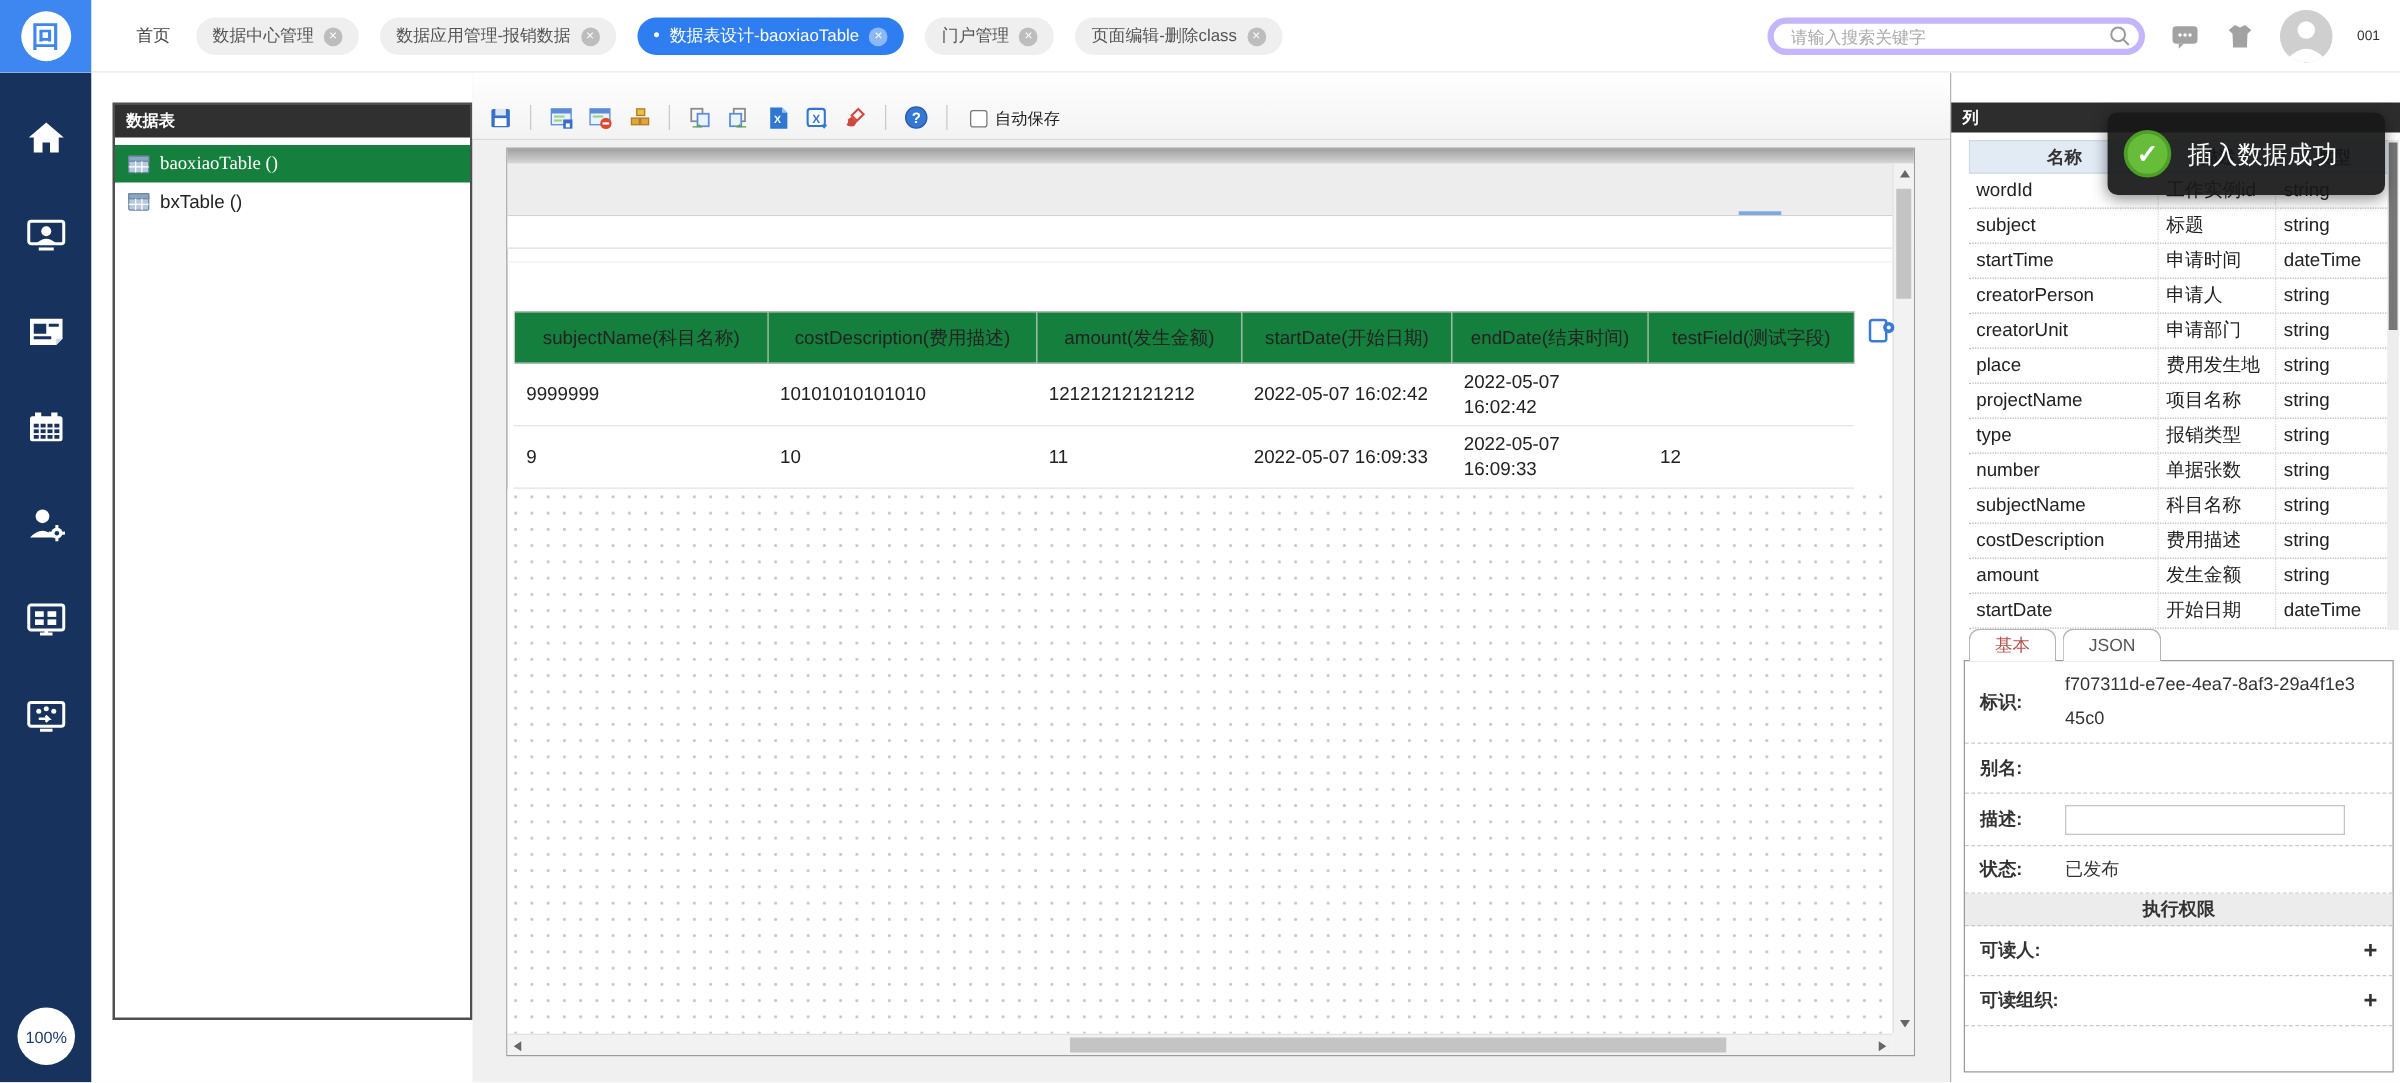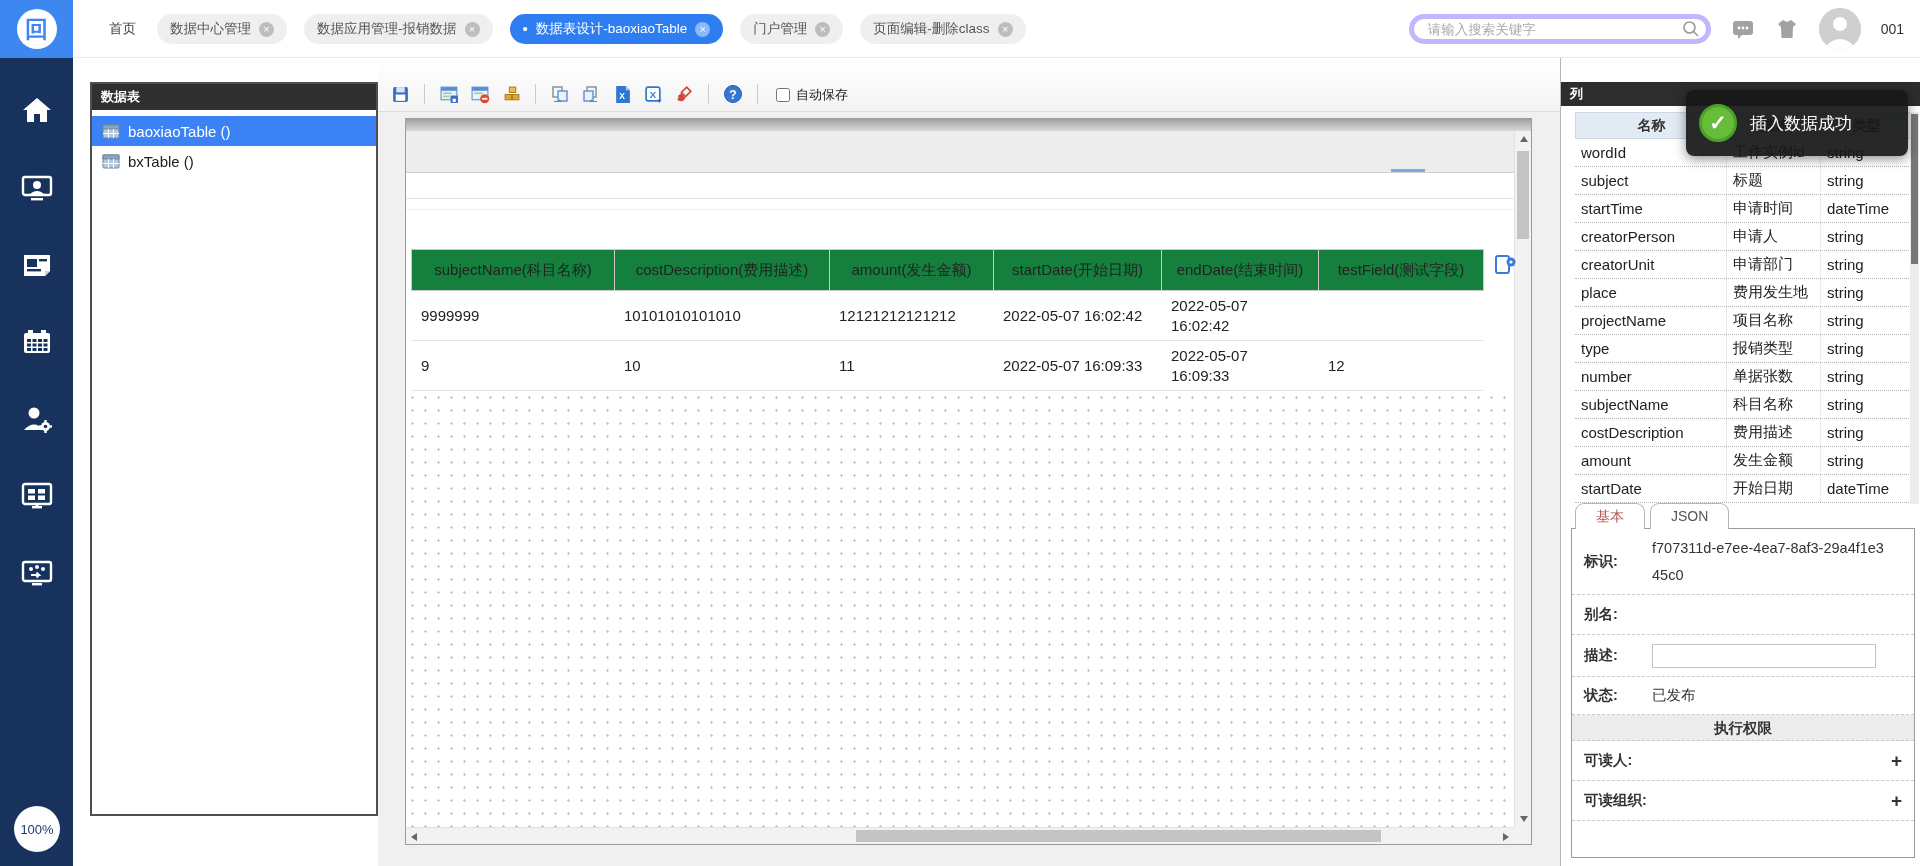--- a/index.html
+++ b/index.html
@@ -26,40 +26,40 @@
   .topbar-right { position:absolute; right:16px; top:0; height:58px; display:flex; align-items:center; gap:20px; }
   .searchbox { position:relative; width:302px; height:30px; }
   .searchbox input { width:100%; height:100%; border:5px solid #c4b5fd; border-radius:16px;
                      padding:0 36px 0 14px; font-size:13.5px; color:#333; outline:none;
                      font-family:"Liberation Sans",sans-serif; }
   .searchbox input::placeholder { color:#aaa; }
   .search-ico { position:absolute; right:10px; top:5px; }
   .tb-ico { display:flex; align-items:center; }
   .avatar { width:42px; height:42px; border-radius:50%; background:#cfcfcf; overflow:hidden;
             display:flex; align-items:center; justify-content:center; }
-  .user-label { font-size:14px; color:#333; }
+  .user-label { font-size:11px; color:#333; }
 
   
   .sidenav { position:absolute; left:0; top:58px; width:73px; height:808px; background:#17335d;
              display:flex; flex-direction:column; align-items:center; padding-top:30px; }
   .nav-item { width:73px; height:46px; margin-bottom:31px; display:flex; align-items:center;
               justify-content:center; cursor:pointer; }
   .zoom-badge { position:absolute; bottom:14px; left:14px; width:46px; height:46px; border-radius:50%;
                 background:#fff; color:#1d3d6b; font-size:13px; display:flex; align-items:center;
                 justify-content:center; }
 
   
   .tree-panel { position:absolute; left:90px; top:82px; width:288px; height:734px; background:#fff;
                 border:2px solid #4f4f4f; }
   .tree-header { height:26px; background:#303030; color:#fff; font-size:13px; font-weight:bold;
                  line-height:26px; padding-left:9px; }
   .tree-items { padding-top:6px; }
   .tree-item { height:30px; display:flex; align-items:center; gap:8px; padding-left:10px;
                font-size:15px; color:#222; cursor:pointer; }
-  .tree-item.selected { background:#3b82f6; color:#fff; }
+  .tree-item.selected { background:#15803d; color:#fff;font-family:Liberation Serif, serif; }
 
   
   .workspace { position:absolute; left:378px; top:58px; width:1182px; height:808px; background:#f0f0f0; }
   .toolbar { position:absolute; left:378px; top:58px; width:1182px; height:54px;
              background:linear-gradient(#ffffff,#f3f3f3); border-bottom:1px solid #dcdcdc;
              display:flex; align-items:flex-end; padding:0 0 7px 12px; gap:11px; z-index:5; }
   .tsep { width:1px; height:20px; background:#c9c9c9; margin:0 3px; }
   .tbtn { width:20px; height:20px; display:flex; align-items:center; justify-content:center; cursor:pointer; }
   .autosave { display:flex; align-items:center; gap:6px; font-size:13px; color:#222; margin-left:4px; }
   .autosave input { width:14px; height:14px; }
@@ -151,21 +151,21 @@
   .prow-plus { height:40px; justify-content:space-between; }
   .plus { font-size:19px; font-weight:bold; color:#333; cursor:pointer; line-height:1; }
 
   
   .toast { position:absolute; left:1686px; top:90px; width:222px; height:66px;
            background:rgba(24,24,24,.93); border-radius:8px; display:flex; align-items:center;
            gap:13px; padding-left:13px; z-index:60; box-shadow:0 3px 12px rgba(0,0,0,.45); }
   .toast-check { width:38px; height:38px; border-radius:50%; background:#67bd3a; border:3px solid #4d9f27;
                  color:#fff; font-size:21px; font-weight:bold; display:flex; align-items:center;
                  justify-content:center; flex-shrink:0; }
-  .toast-msg { color:#fff; font-size:17px; white-space:nowrap; }
+  .toast-msg { color:#fff; font-size:20px; white-space:nowrap; }
 </style>
 </head>
 <body>
 
 <div class="app">
 
   <div class="topbar">
     <div class="logo">
       <div class="logo-circle">回</div>
     </div>

